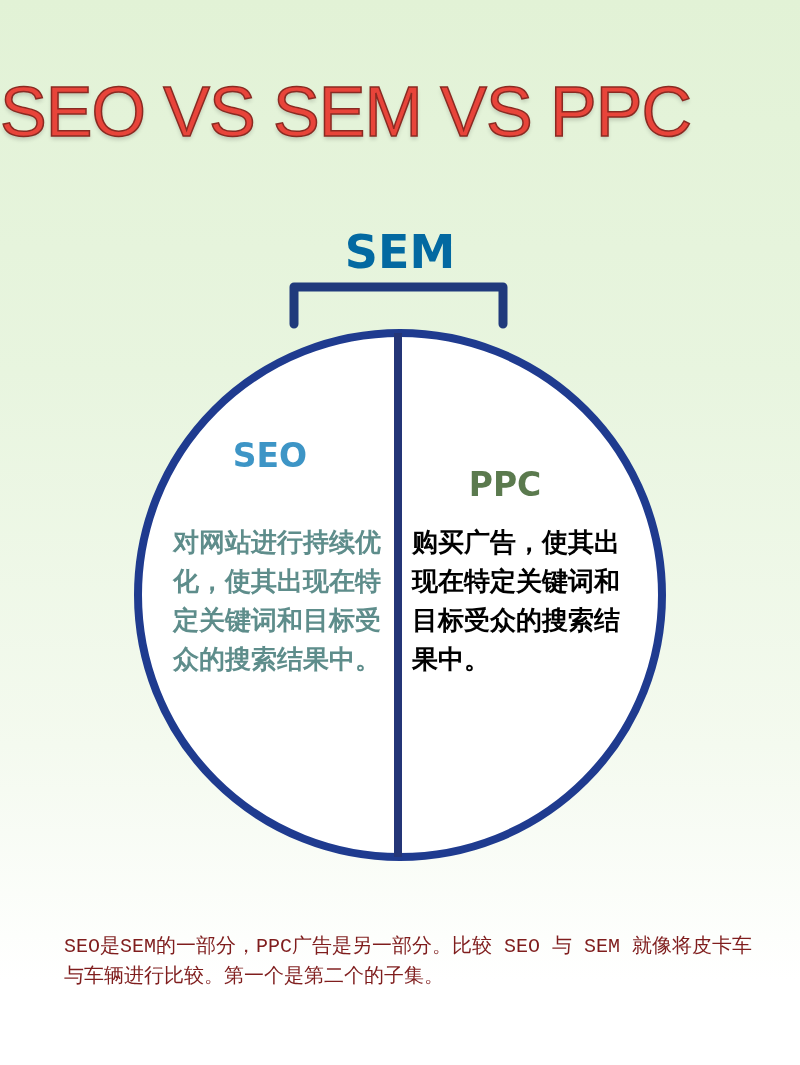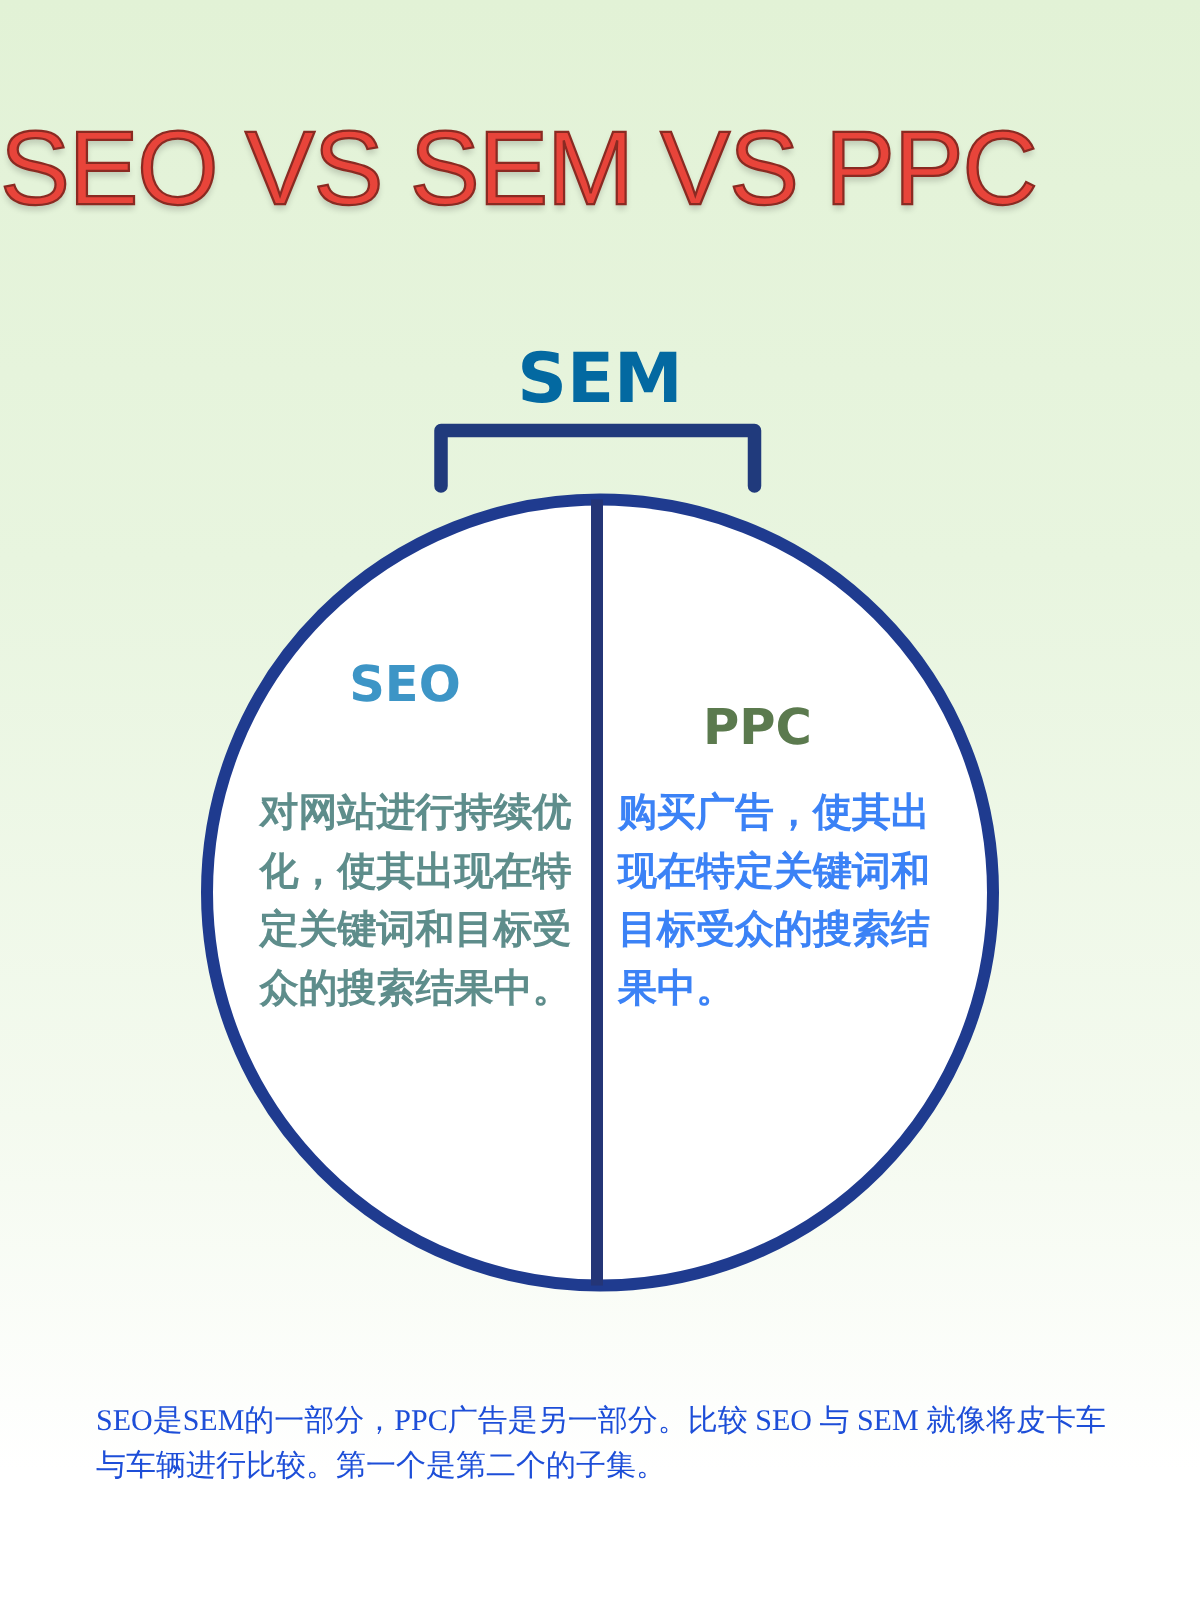--- a/index.html
+++ b/index.html
@@ -80,31 +80,31 @@
       left: 172px;
       top: 523px;
       width: 210px;
       color: #5e8d8b;
     }
     .ppc-desc {
       left: 412px;
       top: 523px;
       width: 210px;
       text-align: left;
-      color: #3b82f6;
+      color: #000000;
     }
     .footer-note {
       position: absolute;
       left: 64px;
       top: 932px;
       width: 690px;
-      font-family: Liberation Serif, serif;
+      font-family: Liberation Mono, monospace;
       font-size: 20px;
       line-height: 30px;
-      color: #1d4ed8;
+      color: #7f1d1d;
     }
   </style>
 </head>
 <body>
 
 <div class="main-title">SEO VS SEM VS PPC</div>
 
 <div class="sem-label">SEM</div>
 
 <svg class="diagram" width="800" height="1065" viewBox="0 0 800 1065">

